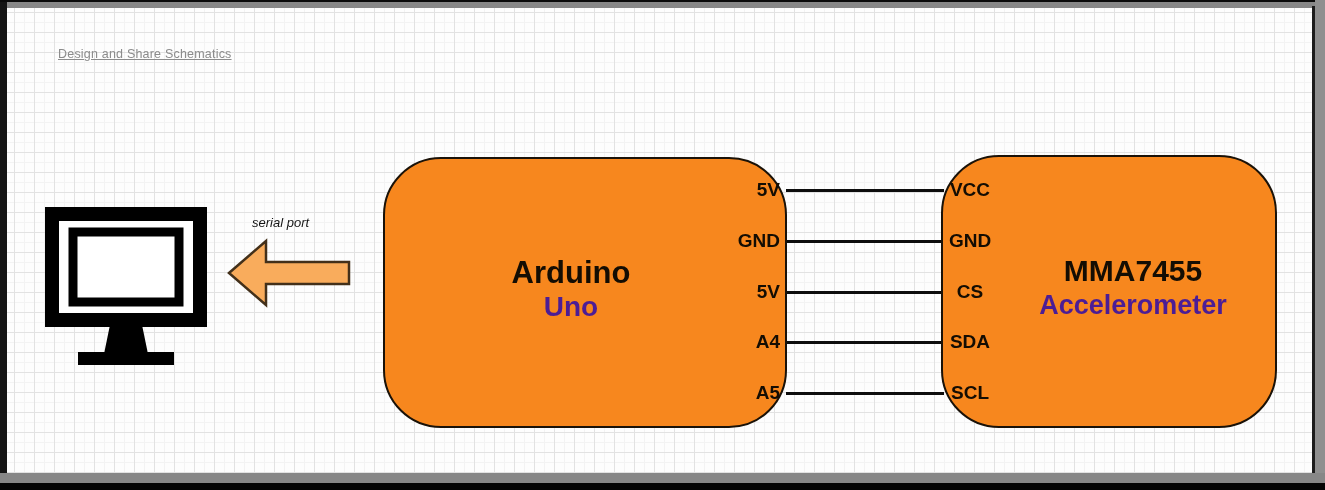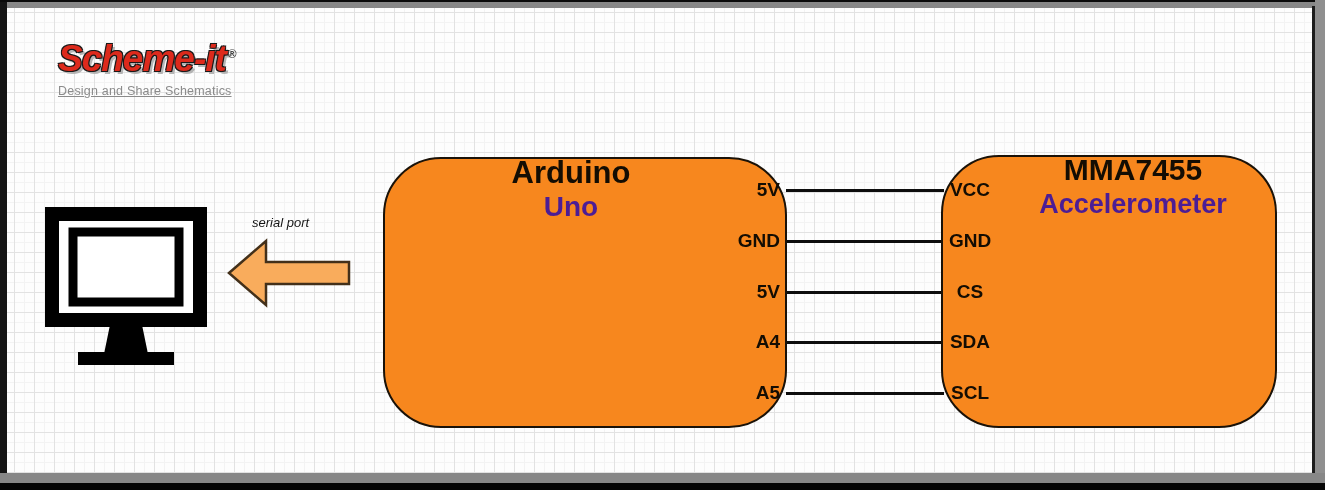--- a/index.html
+++ b/index.html
@@ -61,21 +61,21 @@
 
   
   .monitor{position:absolute;left:42px;top:205px;width:168px;height:162px;}
   .arrow{position:absolute;left:226px;top:238px;width:126px;height:70px;}
   .serial-label{position:absolute;left:252px;top:215px;font-size:13px;color:#151515;font-style:italic;}
 
   
   .block{
     position:absolute;background:#f7871e;border:2px solid #1a1208;border-radius:58px;
     box-sizing:border-box;display:flex;flex-direction:column;align-items:center;
-    justify-content:flex-start;z-index:2;
+    justify-content:center;z-index:2;
   }
   .block-arduino{left:383px;top:157px;width:404px;height:271px;}
   .block-mma{left:941px;top:155px;width:336px;height:273px;}
   .block-title{font-size:31px;font-weight:bold;color:#140d03;line-height:36px;}
   .block-sub{font-size:28px;font-weight:bold;color:#4c1d95;line-height:32px;}
   .block-arduino .block-text{transform:translate(-14px,-4px);text-align:center;}
   .block-mma .block-text{transform:translate(24px,-5px);text-align:center;}
   .block-mma .block-title{font-size:30px;}
   .block-mma .block-sub{font-size:27px;}
 
@@ -85,23 +85,20 @@
   .pin-l{left:640px;width:140px;text-align:right;}
   .pin-r{left:900px;width:140px;text-align:center;}
   .wire{position:absolute;left:786px;width:158px;height:3px;background:#0d0d0d;z-index:1;}
 </style>
 </head>
 <body>
 
 <div class="page">
 
   <div class="schemeit">
-    <div class="schemeit-wordmark">
-      <span>Scheme-it</span><sup>®</sup>
-    </div>
     <div class="schemeit-tagline">Design and Share Schematics</div>
   </div>
 
 
   <svg class="monitor" viewBox="0 0 168 162">
     <rect x="10" y="9" width="148" height="106" fill="#ffffff" stroke="#000000" stroke-width="14"></rect>
     <rect x="31" y="27" width="106" height="70" fill="#ffffff" stroke="#000000" stroke-width="9"></rect>
     <polygon points="69,115 99,115 106,149 62,149" fill="#000000"></polygon>
     <rect x="36" y="147" width="96" height="13" fill="#000000"></rect>
   </svg>

